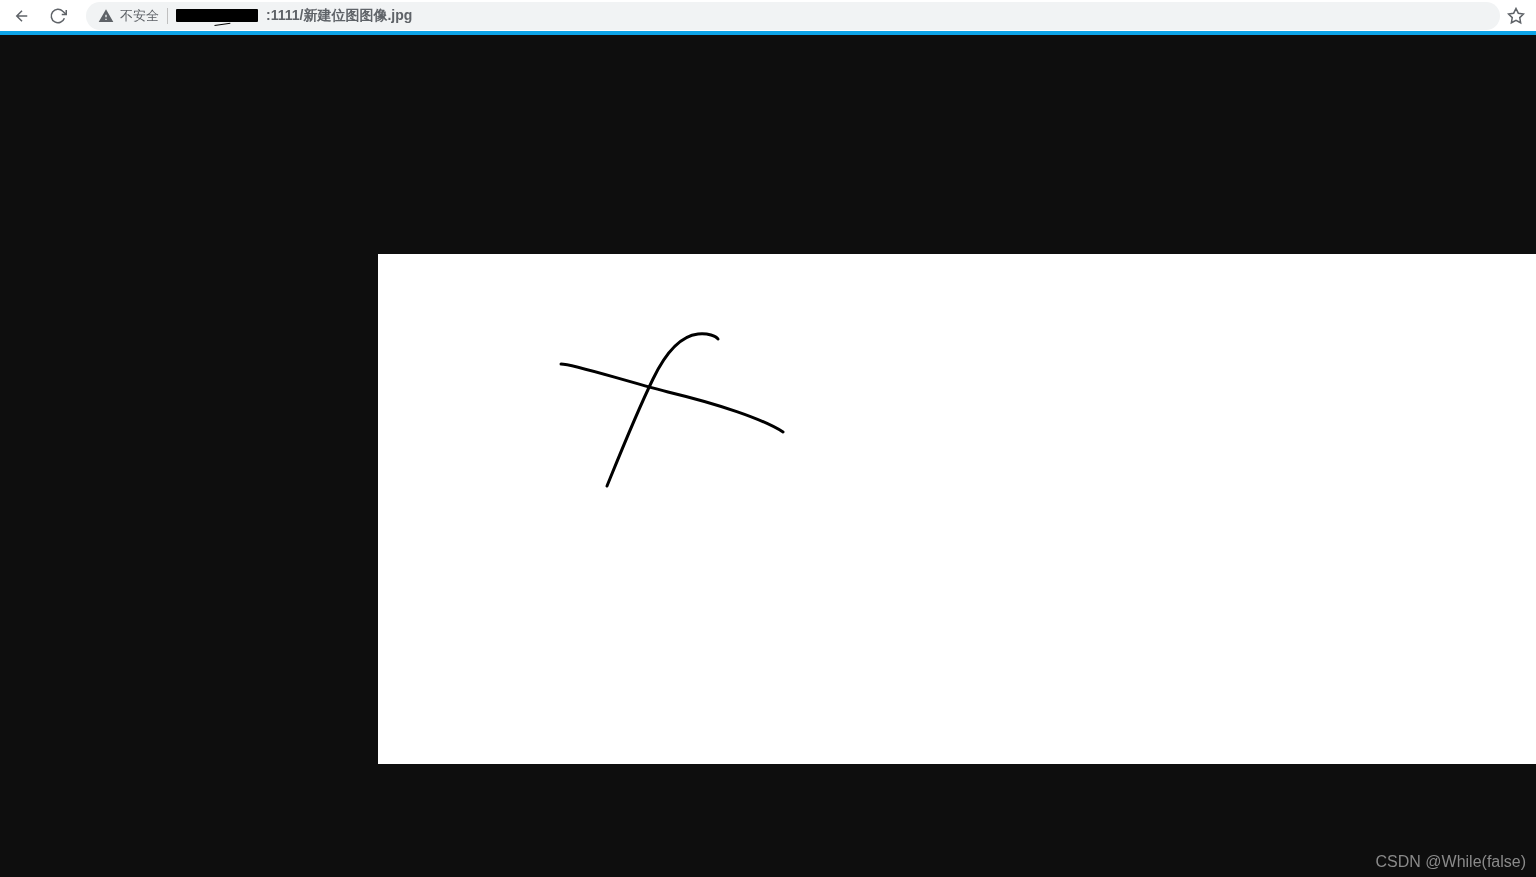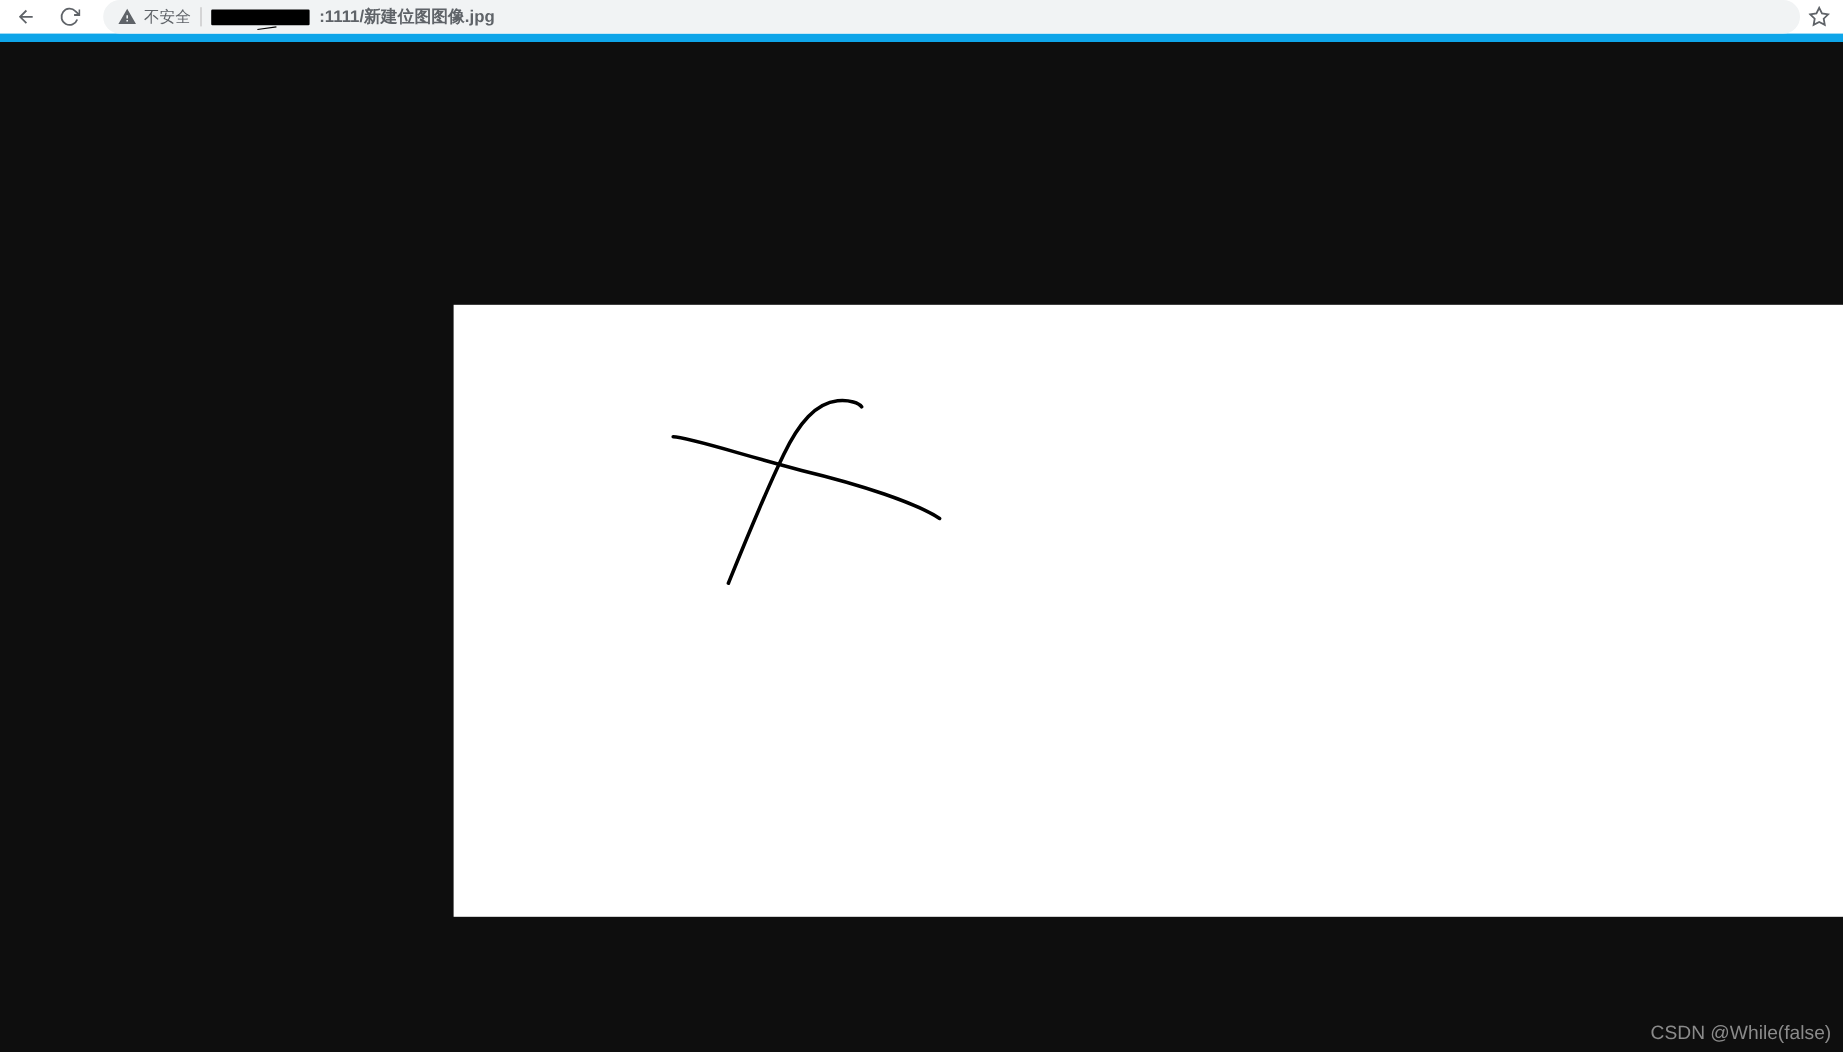--- a/index.html
+++ b/index.html
@@ -13,21 +13,21 @@
       font-family: -apple-system, BlinkMacSystemFont, "Segoe UI", Arial, sans-serif;
       overflow: hidden;
       background: #ffffff;
     }
     .browser-toolbar {
       height: 35px;
       display: flex;
       align-items: center;
       padding: 0 8px;
       background: #ffffff;
-      border-bottom: 7px solid #0ea5e9;
+      border-bottom: 4px solid #0ea5e9;
     }
     .nav-btn {
       width: 28px;
       height: 28px;
       display: flex;
       align-items: center;
       justify-content: center;
       border-radius: 50%;
       cursor: pointer;
       color: #5f6368;

